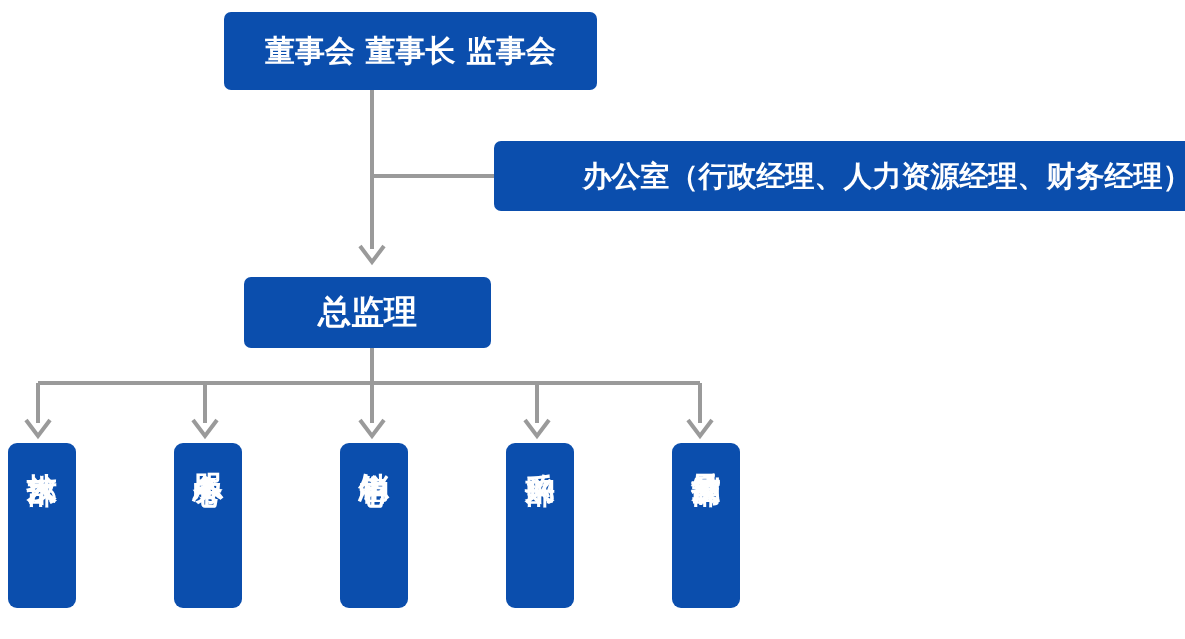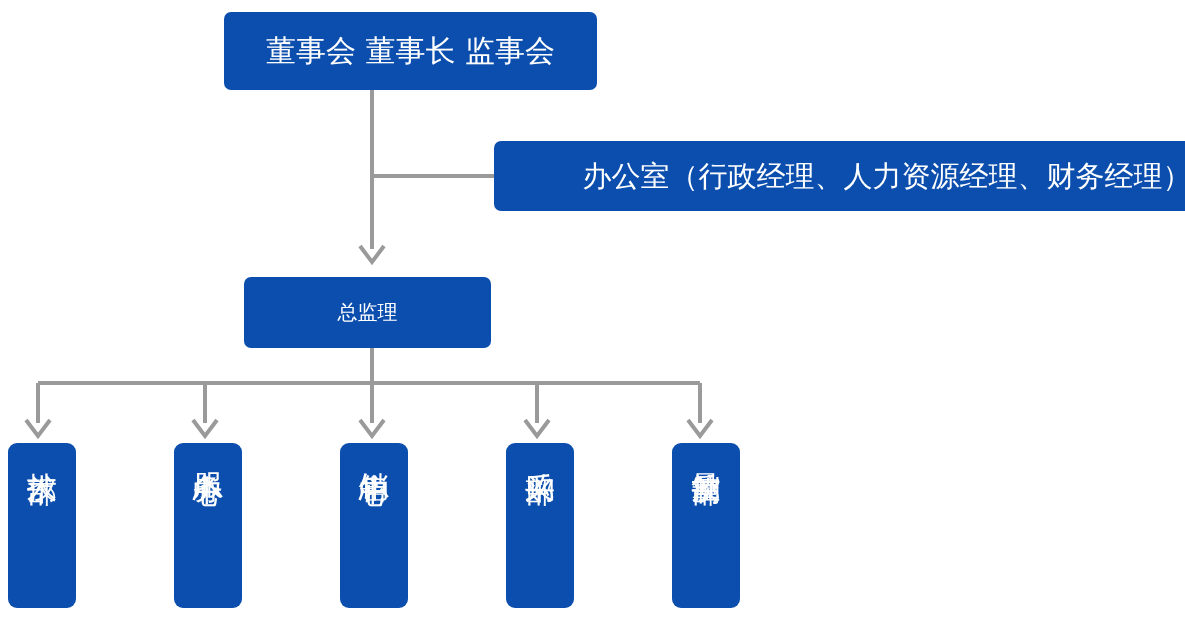--- a/index.html
+++ b/index.html
@@ -39,21 +39,21 @@
     background: #0b4ead;
     border-radius: 7px;
     color: #ffffff;
     display: flex;
     align-items: center;
     justify-content: center;
     box-sizing: border-box;
   }
   .node-label {
     color: #ffffff;
-    font-weight: normal;
+    font-weight: bold;
     line-height: 1.12;
     white-space: pre;
     text-align: center;
   }
 
   
   #node-board {
     left: 224px;
     top: 12px;
     width: 373px;
@@ -70,21 +70,21 @@
   }
   #node-office .node-label { font-size: 29px; }
 
   
   #node-gm {
     left: 244px;
     top: 277px;
     width: 247px;
     height: 71px;
   }
-  #node-gm .node-label { font-size: 20px; }
+  #node-gm .node-label { font-size: 33px; }
 
   
   .node-dept {
     top: 443px;
     width: 68px;
     height: 165px;
     border-radius: 9px;
     align-items: flex-start;
     padding-top: 6px;
   }

